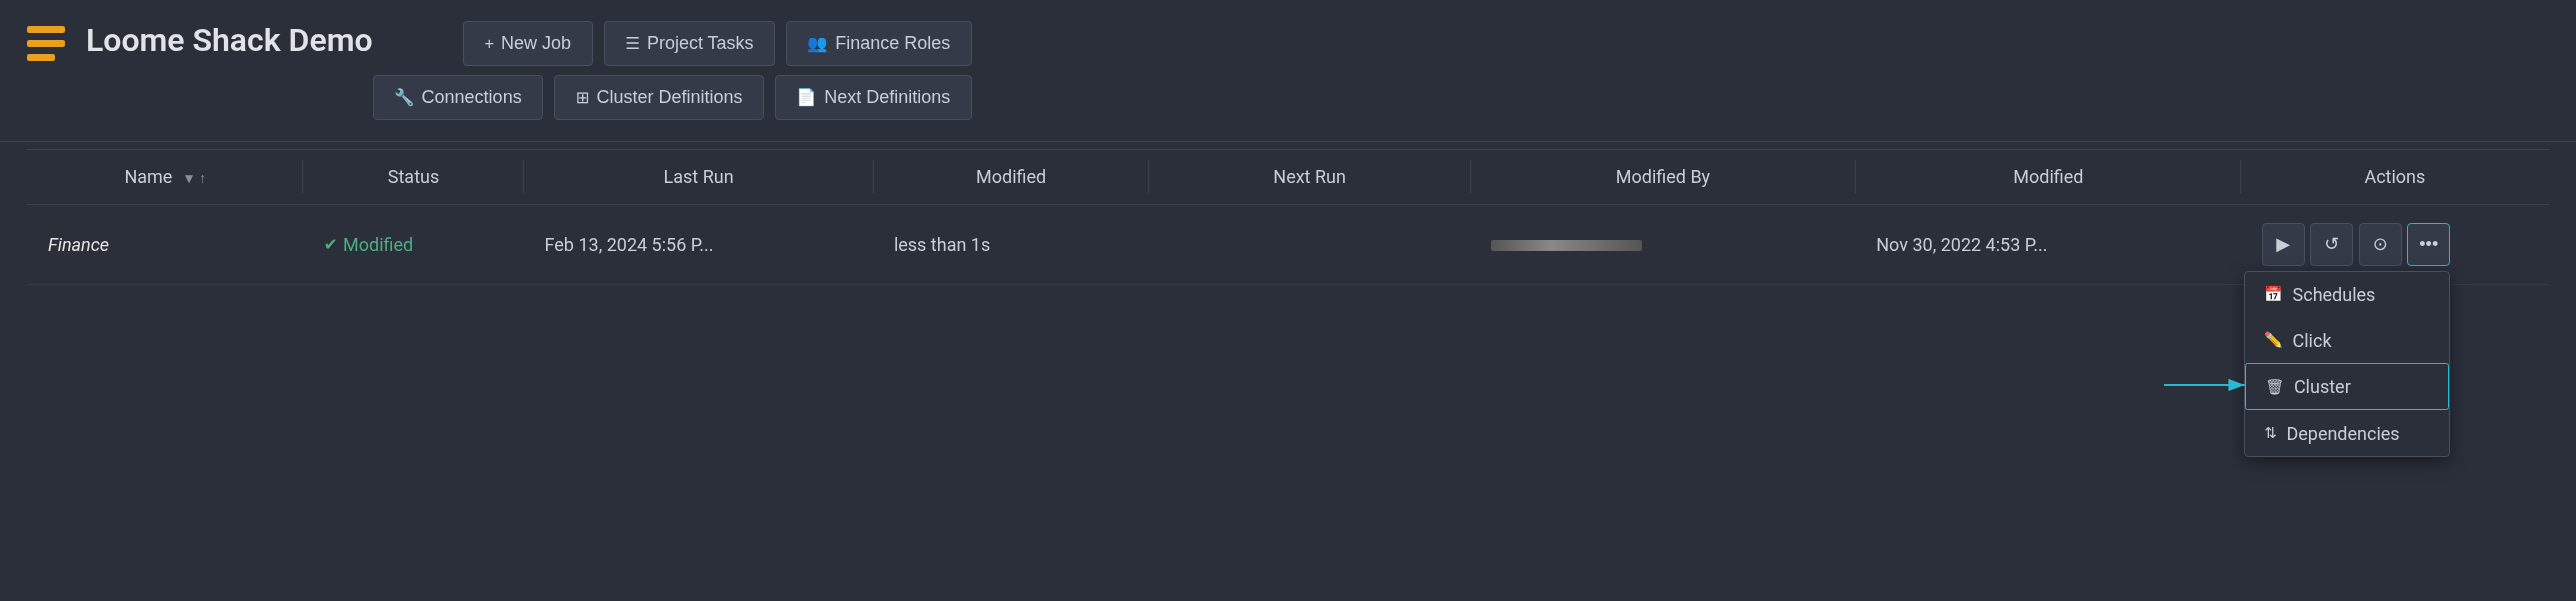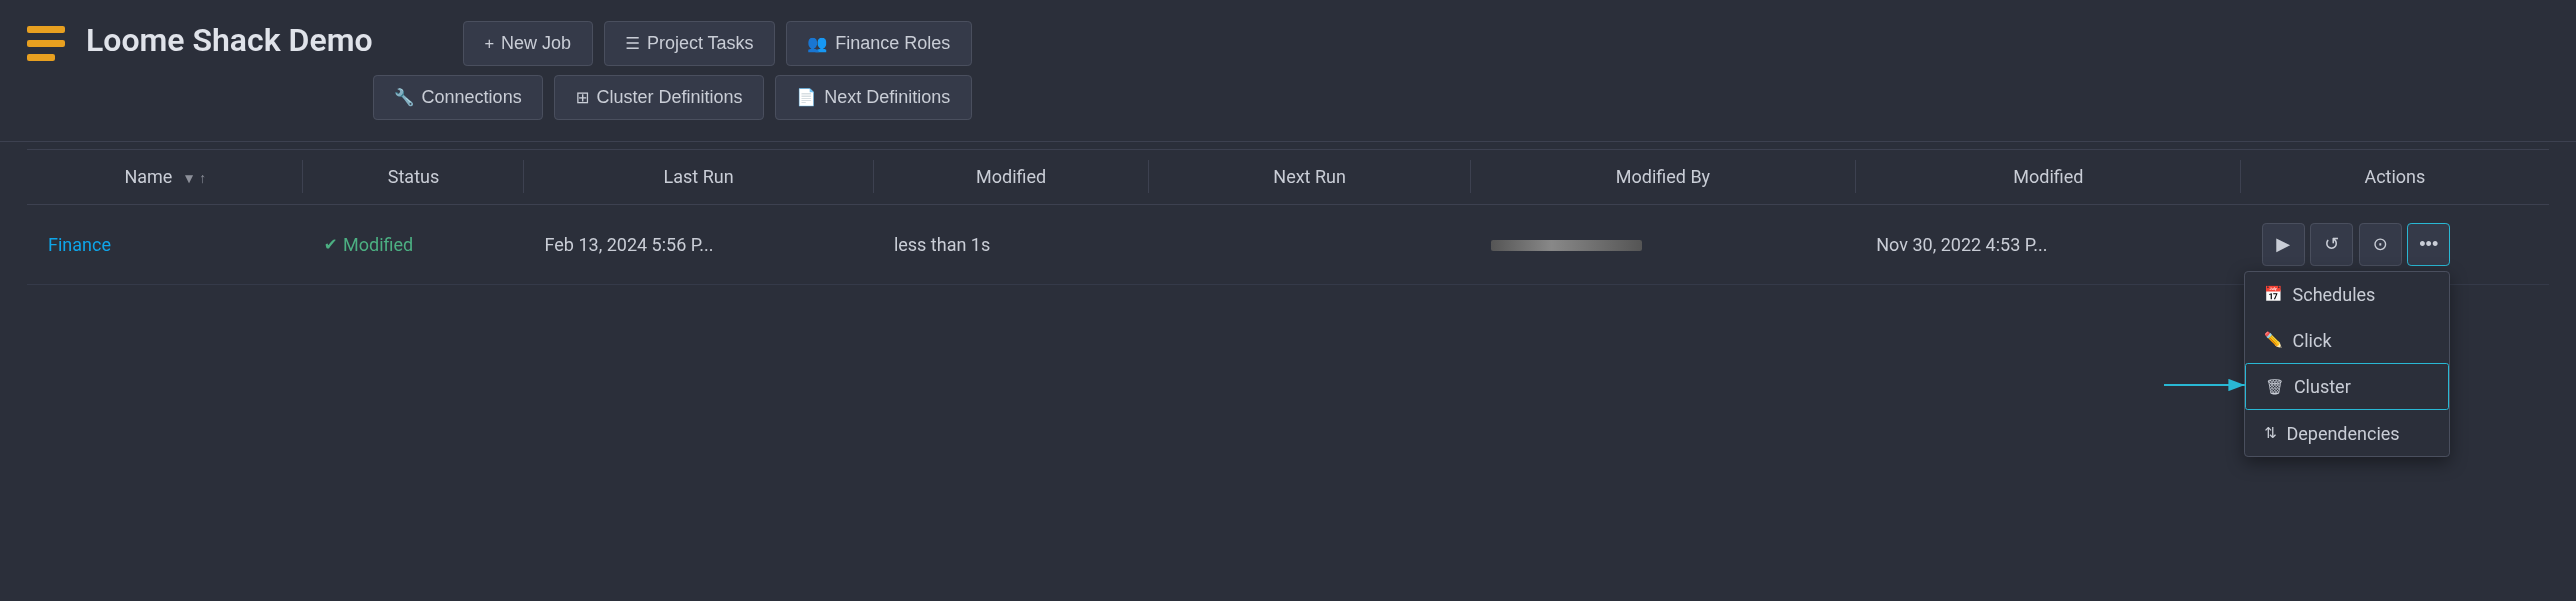--- a/index.html
+++ b/index.html
@@ -157,23 +157,24 @@
 
     .sort-icons {
       display: inline-flex;
       gap: 2.7px;
       margin-left: 5.5px;
       font-size: 13.7px;
       color: #8c8f99;
     }
 
     .name-link {
-      color: #0ea5e9;
+      color: #e5e5e5;
       cursor: pointer;
       text-decoration: none;
+      font-style: italic;
     }
 
     .status-success {
       color: #4caf82;
       display: flex;
       align-items: center;
       gap: 5.5px;
     }
 
     .check-icon {

